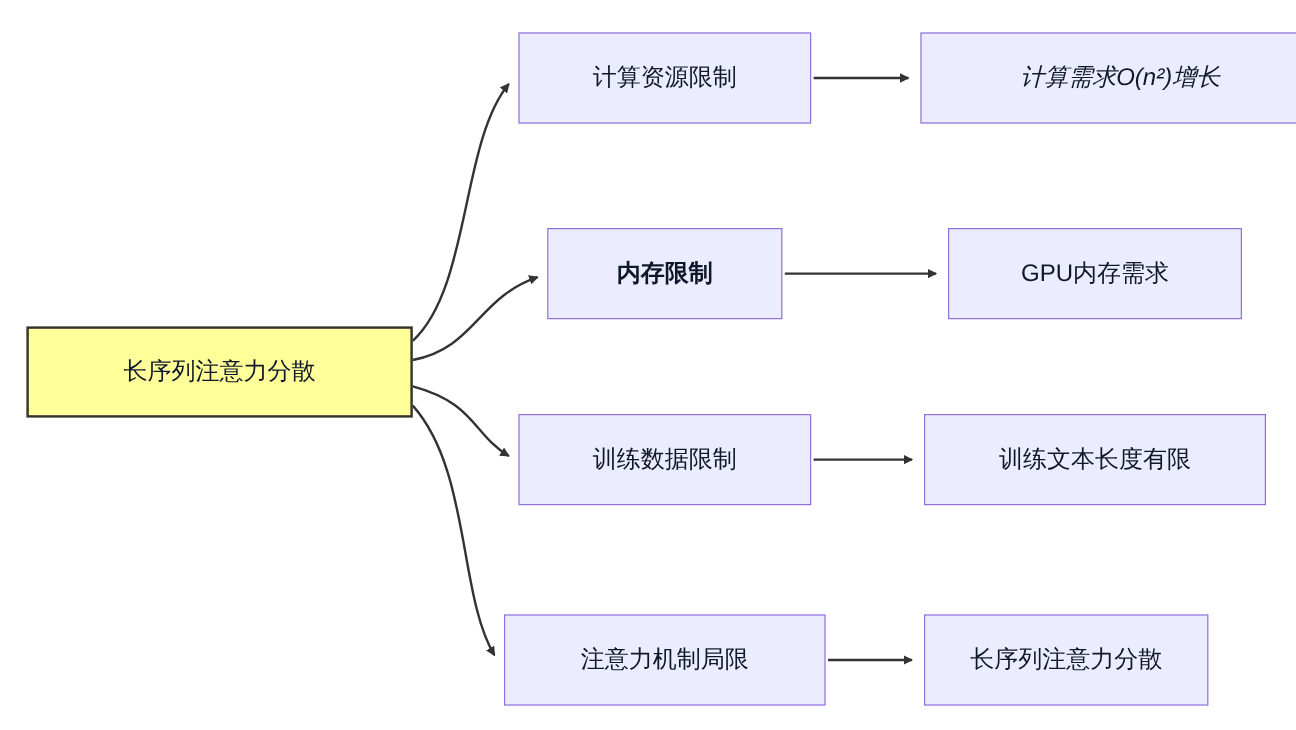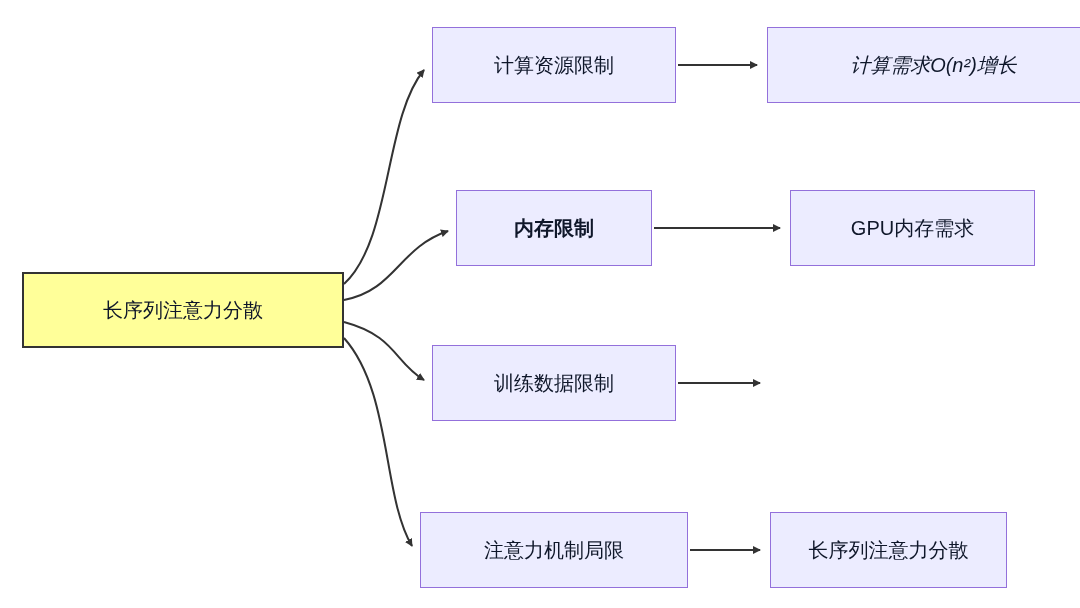--- a/index.html
+++ b/index.html
@@ -99,17 +99,20 @@
   <div class="node branch n-mid-2">
     <span>训练数据限制</span>
   </div>
 
   <div class="node branch n-leaf-0">
     <span>计算需求O(n²)增长</span>
   </div>
   <div class="node branch n-leaf-1">
     <span>GPU内存需求</span>
   </div>
+  <div class="node branch n-leaf-2">
+    <span>训练文本长度有限</span>
+  </div>
   <div class="node branch n-leaf-3">
     <span>长序列注意力分散</span>
   </div>
 
 </div>
 
 </body></html>

